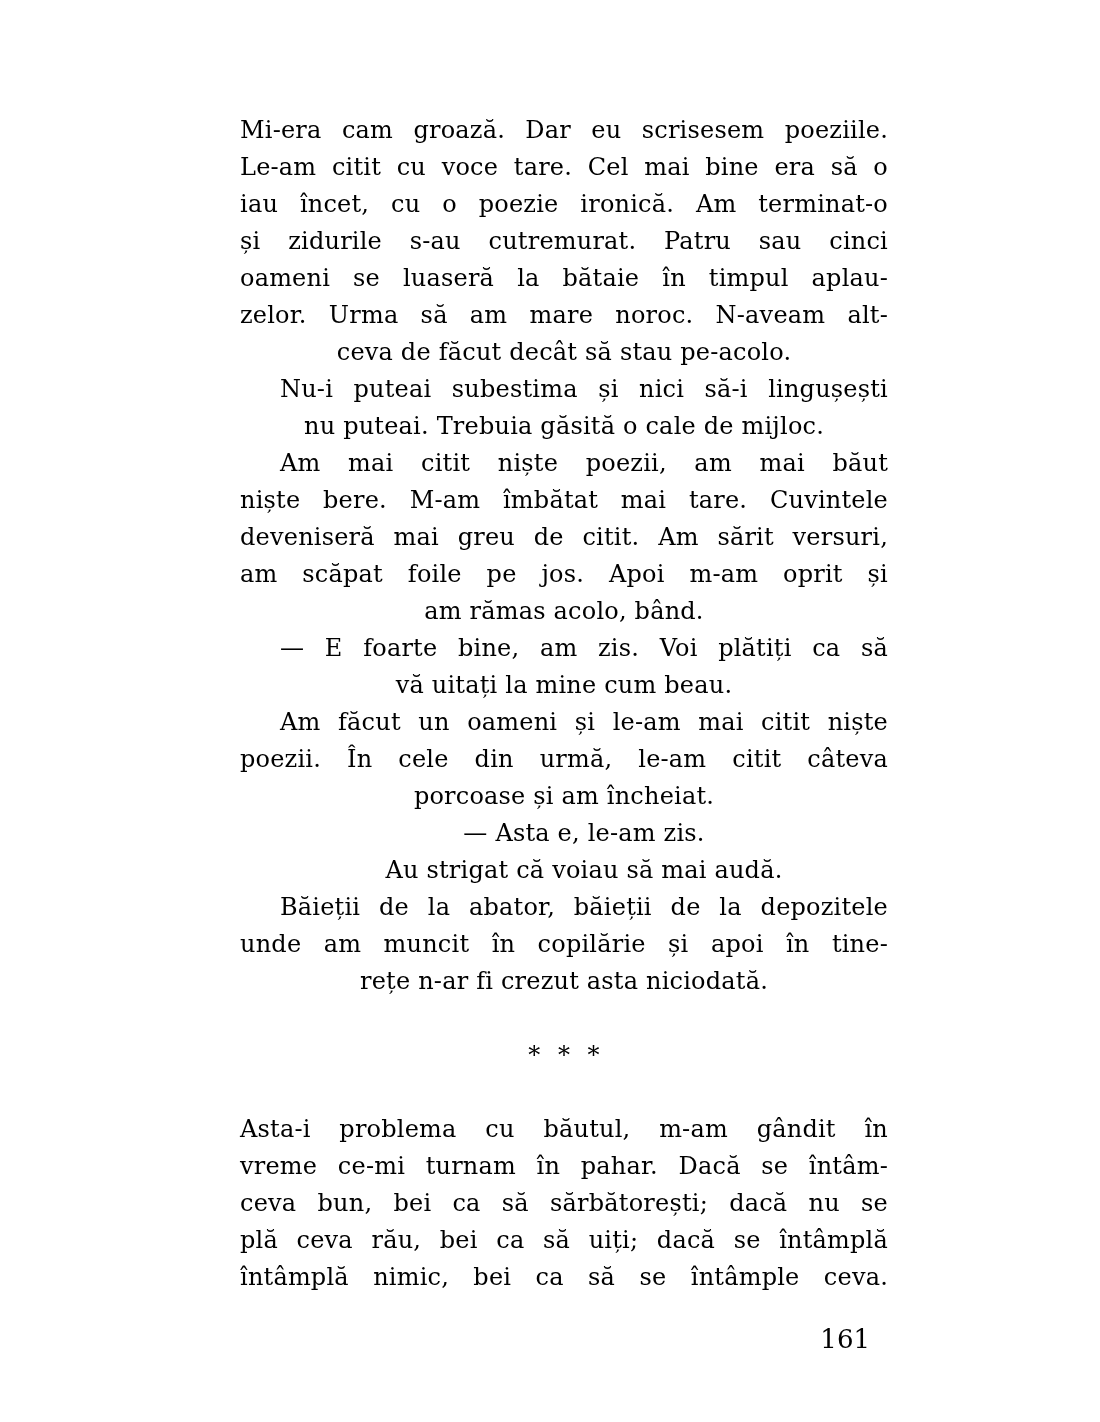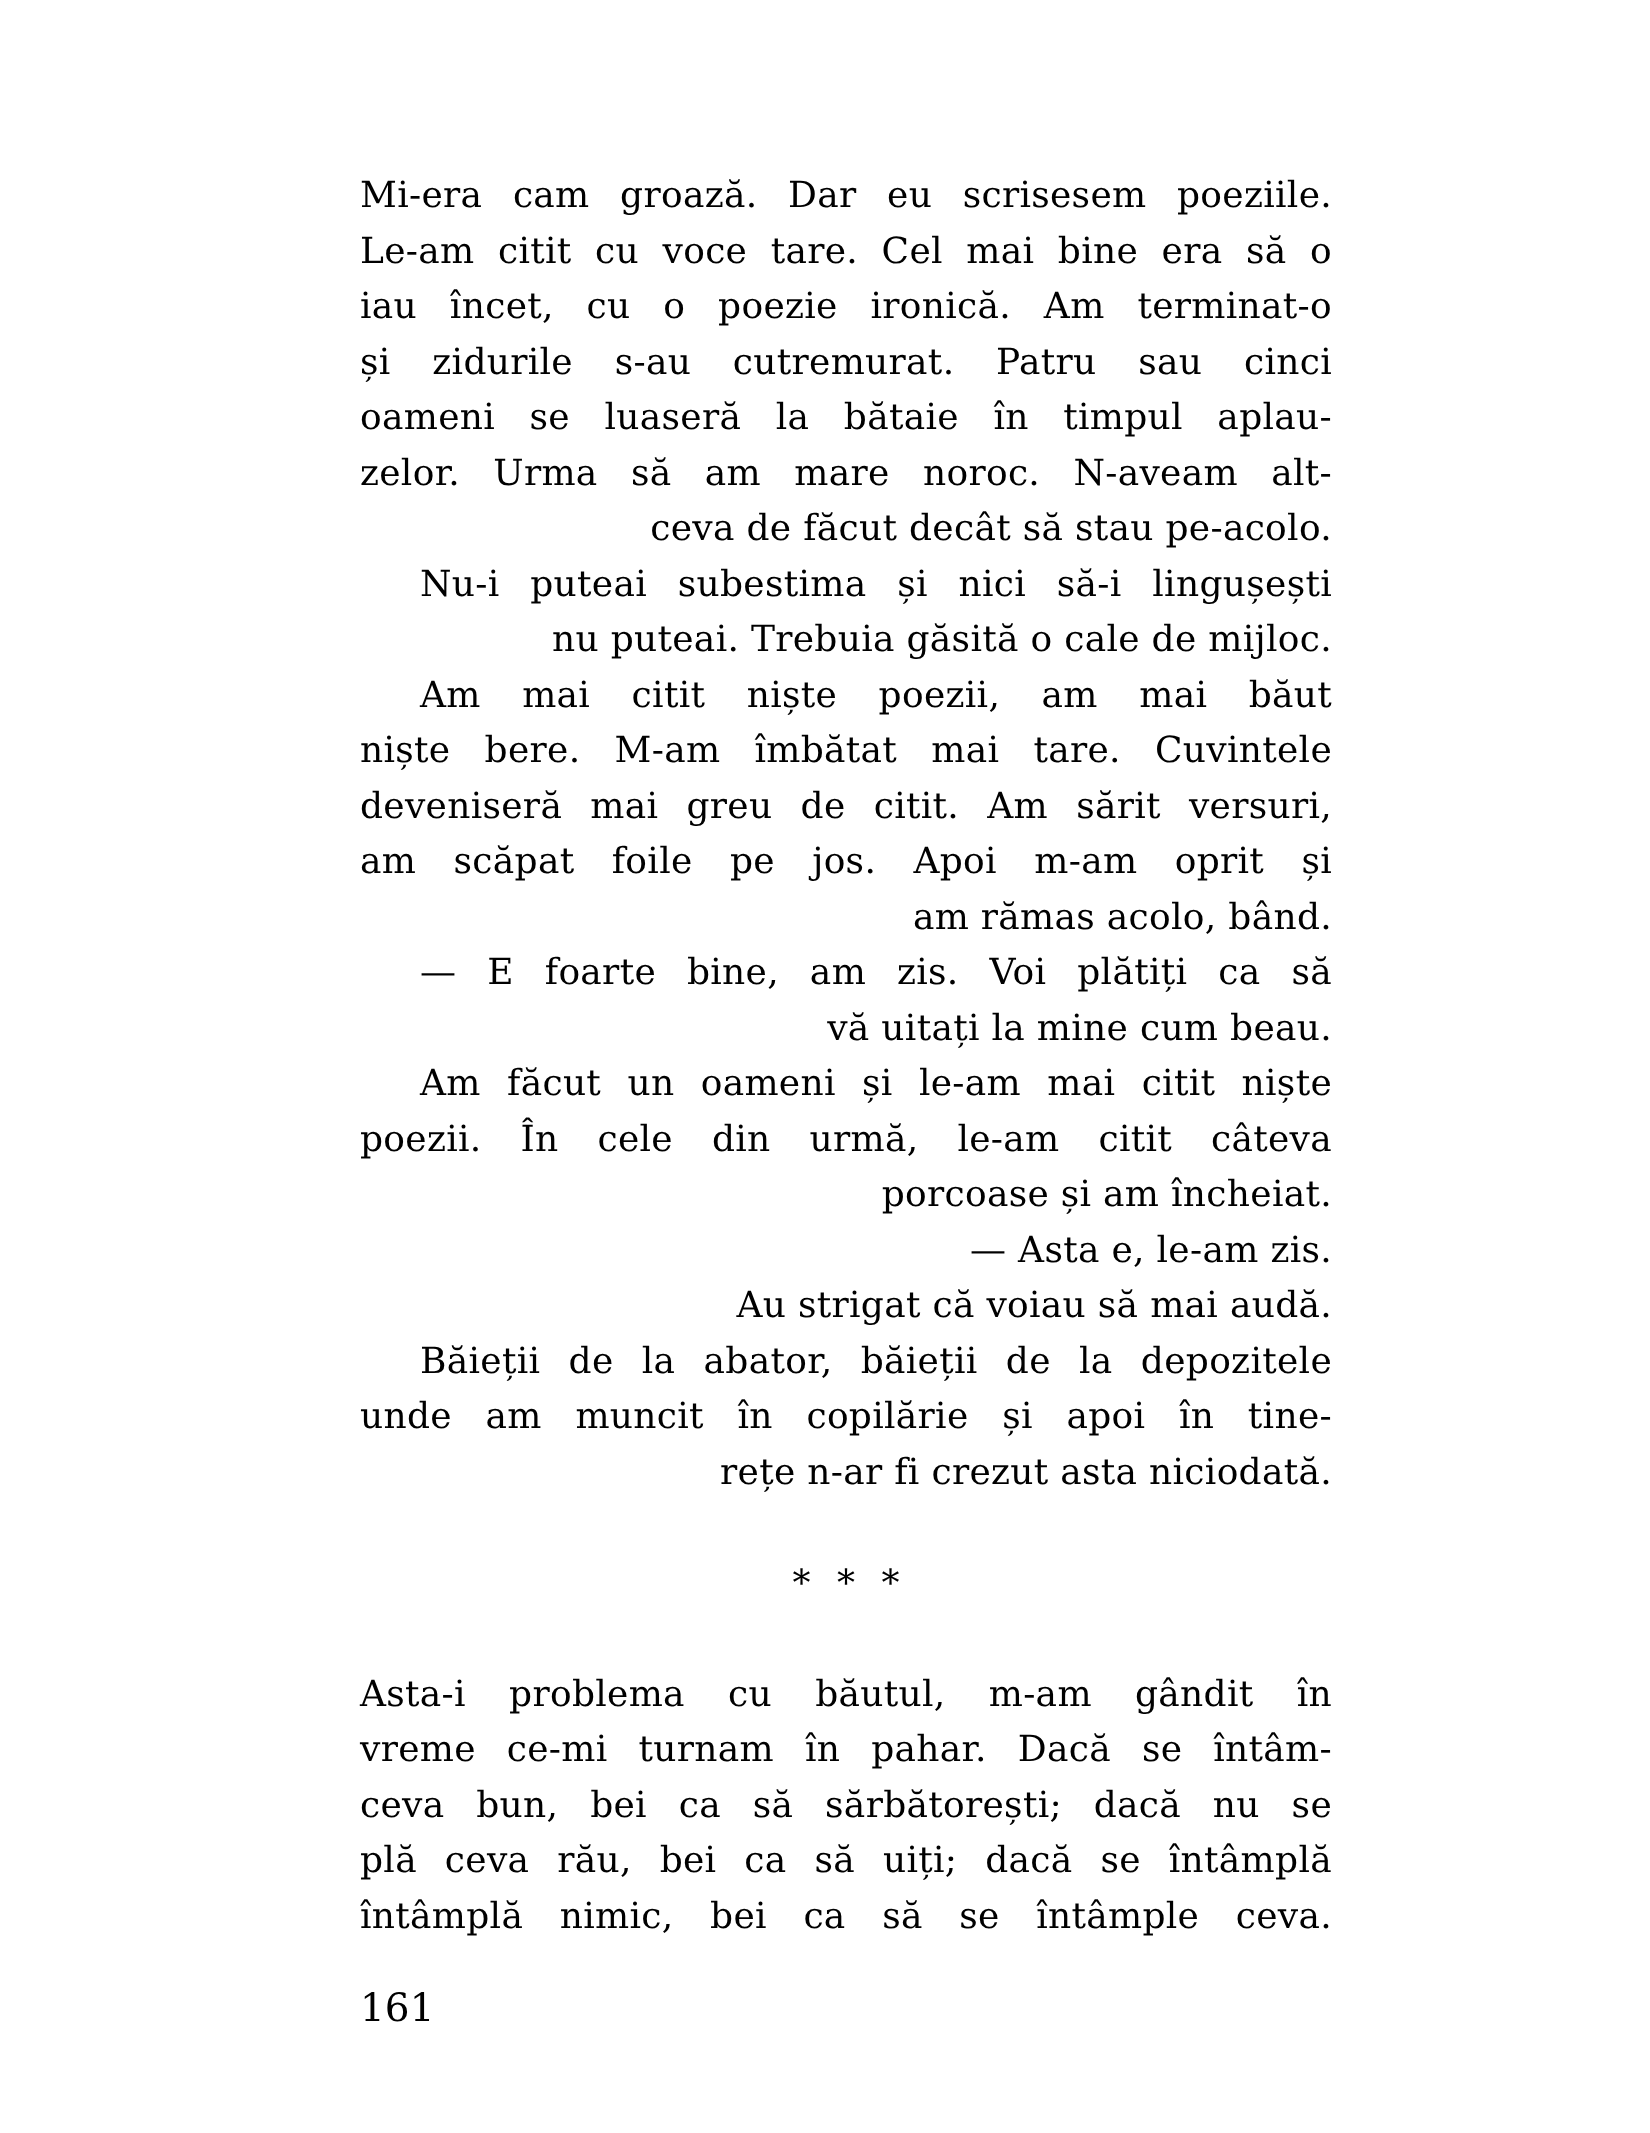--- a/index.html
+++ b/index.html
@@ -24,40 +24,40 @@
   .line {
     font-size: 24px;
     line-height: 37px;
     height: 37px;
     text-align: justify;
     text-align-last: justify;
     letter-spacing: 0.2px;
     white-space: normal;
   }
   .line.nojust {
-    text-align: right;
+    text-align: center;
     text-align-last: auto;
   }
   .line.indent {
     text-indent: 40px;
   }
   .separator {
     height: 37px;
     margin: 37px 0;
     text-align: center;
     font-size: 24px;
     line-height: 37px;
     word-spacing: 10px;
   }
   .page-number {
     position: absolute;
     left: 240px;
     top: 1322px;
     width: 648px;
-    text-align: left;
+    text-align: right;
     padding-right: 18px;
     box-sizing: border-box;
     font-size: 26px;
     line-height: 34px;
   }
 </style>
 </head>
 <body>
 
 <div class="page">

